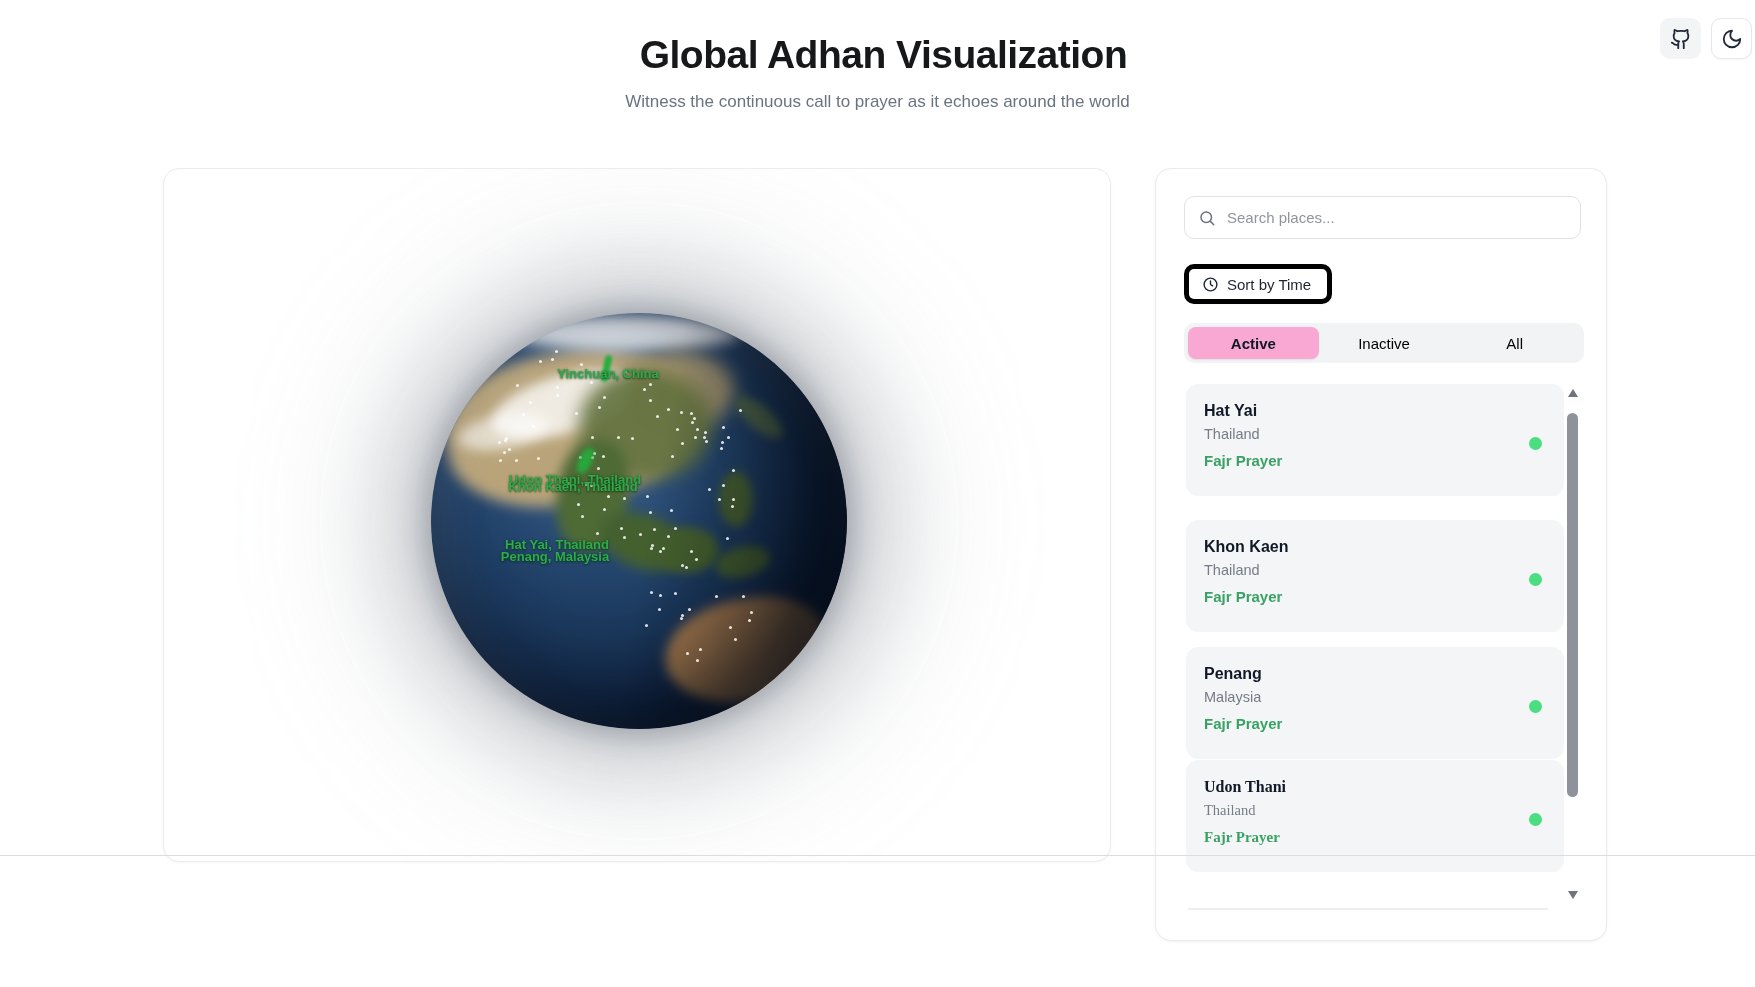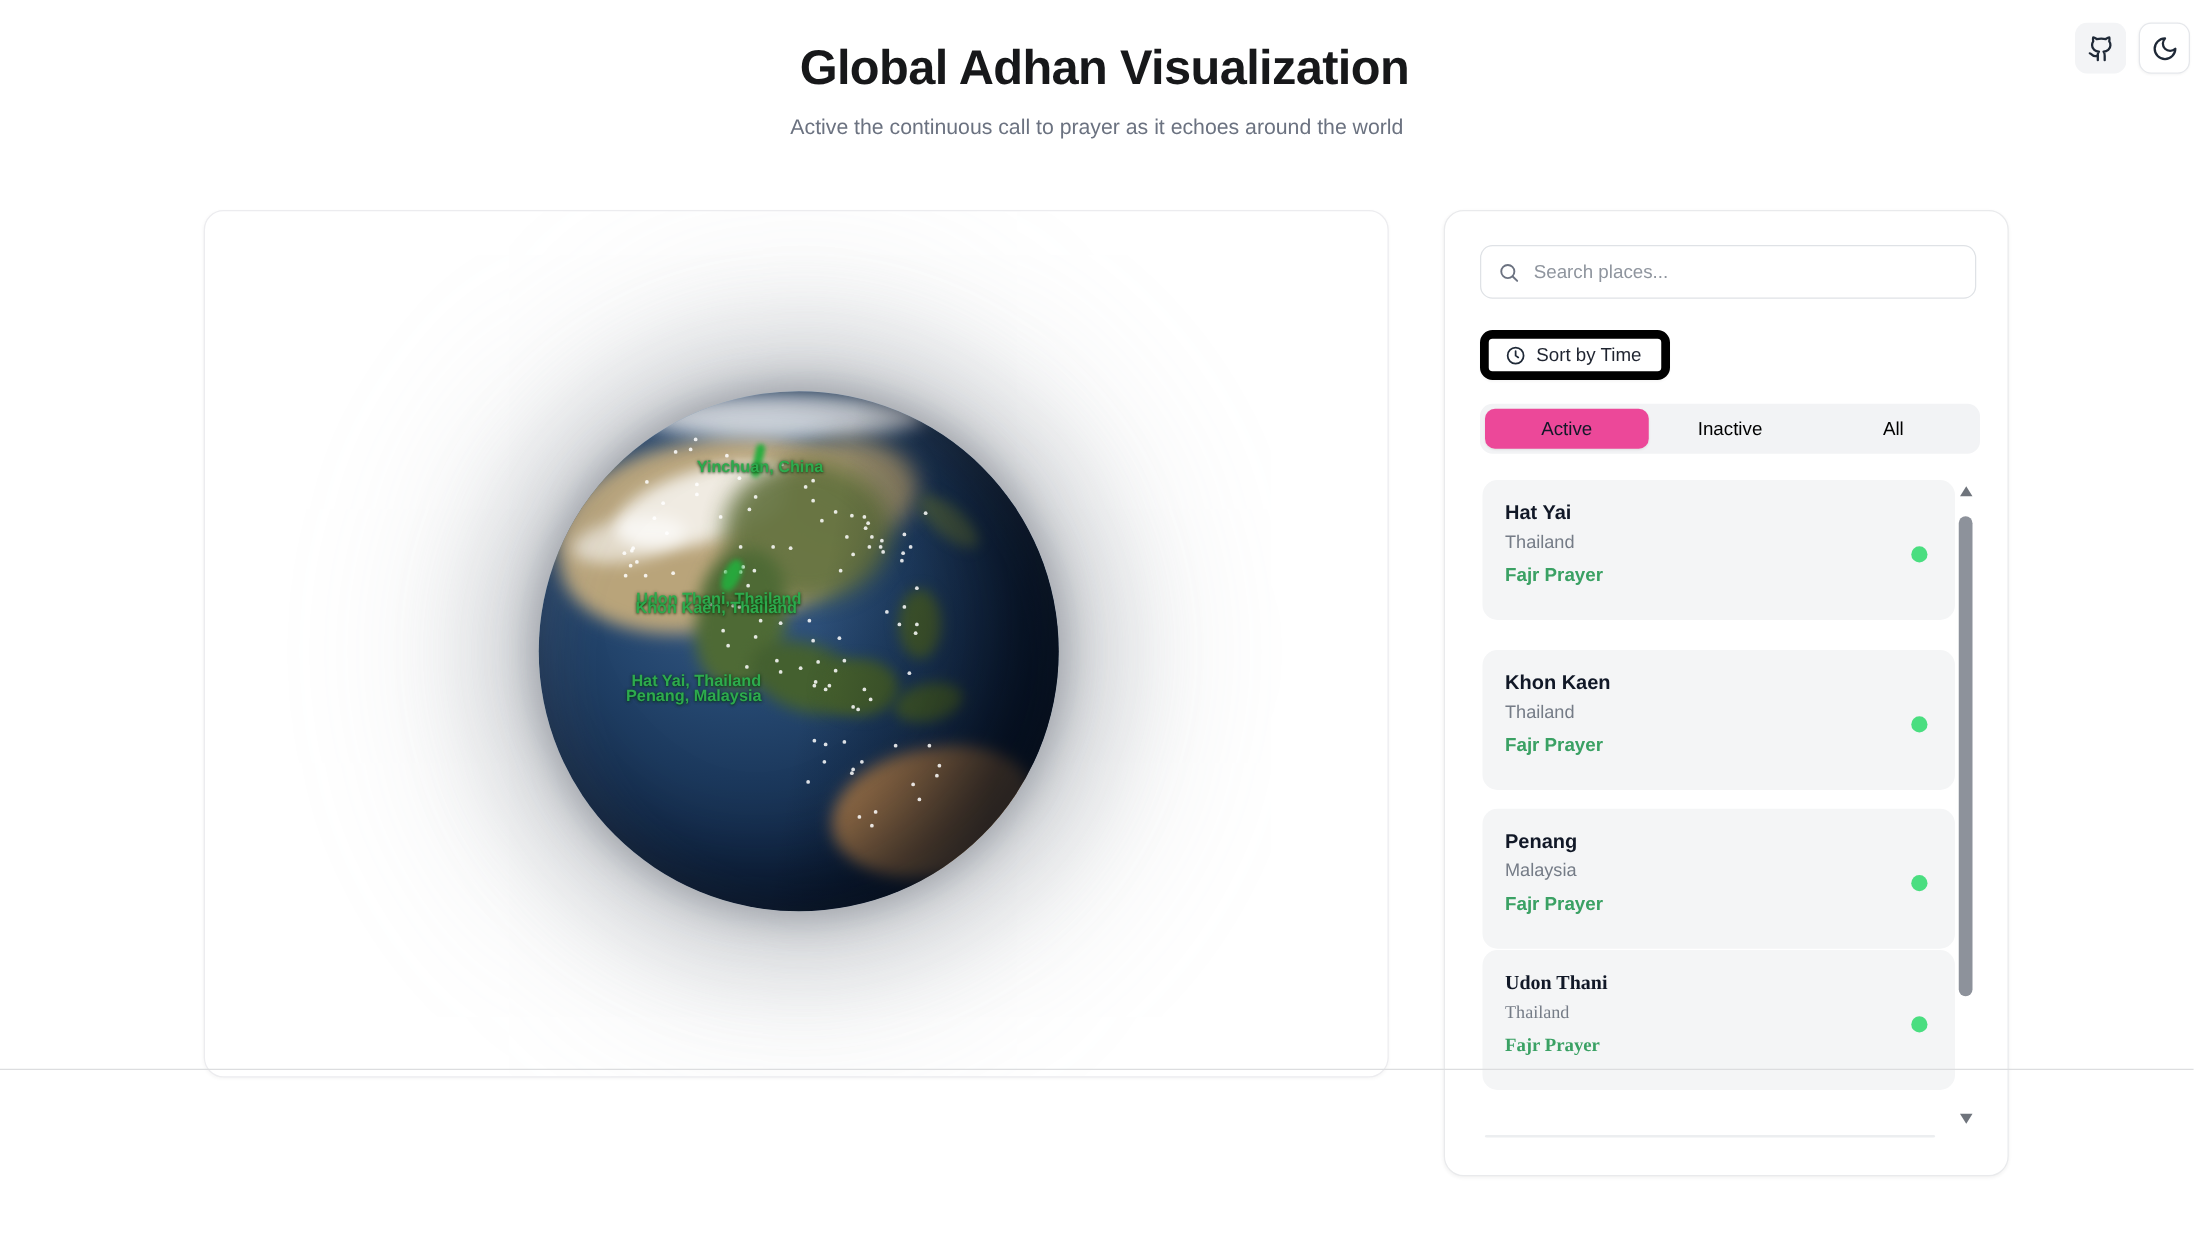--- a/index.html
+++ b/index.html
@@ -60,28 +60,28 @@
 
   
   .side-panel{position:absolute;left:1155px;top:168px;width:452px;height:773px;background:#fff;
     border:1px solid #e9eaec;border-radius:16px;box-shadow:0 1px 3px rgba(0,0,0,.05);box-sizing:border-box;}
   .search-box{position:absolute;left:28px;top:27px;width:397px;height:43px;border:1px solid #dfe2e6;border-radius:10px;
     display:flex;align-items:center;box-sizing:border-box;background:#fff;}
   .search-box svg{margin:0 9px 0 13px;stroke:#6b7280;fill:none;stroke-width:2;stroke-linecap:round;}
   .search-input{border:none;outline:none;flex:1;font-size:15px;color:#17181a;font-family:inherit;background:transparent;}
   .search-input::placeholder{color:#8f959e;}
   .sort-btn{position:absolute;left:28px;top:95px;height:40px;padding:0 16px 0 13px;display:inline-flex;align-items:center;gap:8px;
-    background:#fff;border:7px solid #000000;border-radius:10px;font-size:15px;color:#1f2430;cursor:pointer;
+    background:#fff;border:5px solid #000000;border-radius:10px;font-size:15px;color:#1f2430;cursor:pointer;
     font-family:inherit;box-shadow:0 1px 2px rgba(0,0,0,.03);box-sizing:border-box;}
   .sort-btn svg{stroke:#1f2937;fill:none;stroke-width:2;stroke-linecap:round;stroke-linejoin:round;}
   .tabs{position:absolute;left:28px;top:154px;width:400px;height:40px;background:#f2f3f5;border-radius:10px;
     display:flex;padding:4px;box-sizing:border-box;}
   .tab{flex:1;border:none;background:transparent;border-radius:8px;font-size:15px;color:#000000;cursor:pointer;
     font-family:inherit;display:flex;align-items:center;justify-content:center;}
-  .tab.active{background:#ec4899;color:#111827;font-weight:normal;box-shadow:0 1px 2px rgba(0,0,0,.08);}
+  .tab.active{background:#f9a8d4;color:#111827;font-weight:bold;box-shadow:0 1px 2px rgba(0,0,0,.08);}
   .place-list{position:absolute;left:30px;top:215px;width:378px;height:524px;}
   .place-card{position:absolute;left:0;width:378px;height:112px;background:#f4f5f6;border-radius:12px;
     box-sizing:border-box;padding:17px 18px;cursor:pointer;}
   .place-card:nth-of-type(1){top:0;}
   .place-card:nth-of-type(2){top:136px;}
   .place-card:nth-of-type(3){top:263px;}
   .place-card:nth-of-type(4){top:376px;font-family:Liberation Serif, serif;}
   .place-name{font-size:16px;font-weight:bold;color:#111827;line-height:1.2;}
   .place-country{font-size:14.5px;color:#757c87;margin-top:6px;}
   .place-prayer{font-size:15px;font-weight:bold;color:#3aa164;margin-top:10px;}
@@ -92,21 +92,21 @@
   .scroll-arrow{position:absolute;left:2px;width:0;height:0;border-left:5px solid transparent;border-right:5px solid transparent;cursor:pointer;}
   .scroll-arrow.up{top:0;border-bottom:8px solid #6f747c;}
   .scroll-arrow.down{bottom:0;border-top:8px solid #6f747c;}
   .scroll-thumb{position:absolute;left:1px;top:24px;width:11px;height:384px;border-radius:6px;background:#8d929b;cursor:pointer;}
 </style>
 </head>
 <body>
 
 <div class="header">
   <h1 class="page-title">Global Adhan Visualization</h1>
-  <p class="page-subtitle">Active the continuous call to prayer as it echoes around the world</p>
+  <p class="page-subtitle">Witness the continuous call to prayer as it echoes around the world</p>
 </div>
 
 <div class="header-actions">
   <div class="icon-btn">
     <span style="display:flex">
       <svg width="22" height="22" viewBox="0 0 24 24">
         <path d="M15 22v-4a4.8 4.8 0 0 0-1-3.5c3 0 6-2 6-5.5.08-1.25-.27-2.48-1-3.5.28-1.15.28-2.35 0-3.5 0 0-1 0-3 1.5-2.64-.5-5.36-.5-8 0C6 2 5 2 5 2c-.3 1.15-.3 2.35 0 3.5A5.4 5.4 0 0 0 4 9c0 3.5 3 5.5 6 5.5-.39.49-.68 1.05-.85 1.65-.17.6-.22 1.23-.15 1.85v4"></path>
         <path d="M9 18c-4.51 2-5-2-7-2"></path>
       </svg>
     </span>

